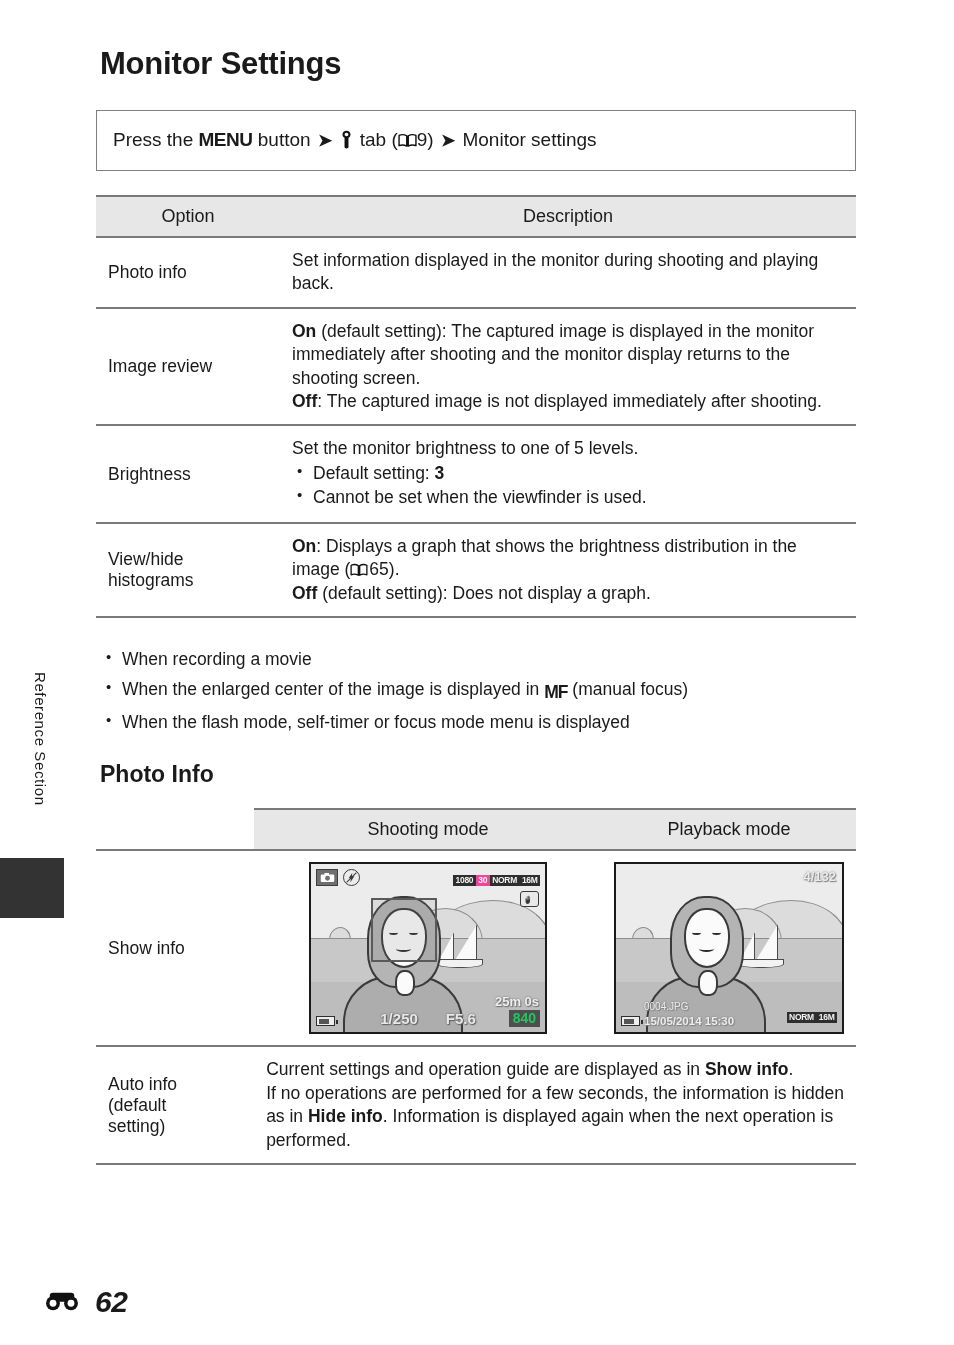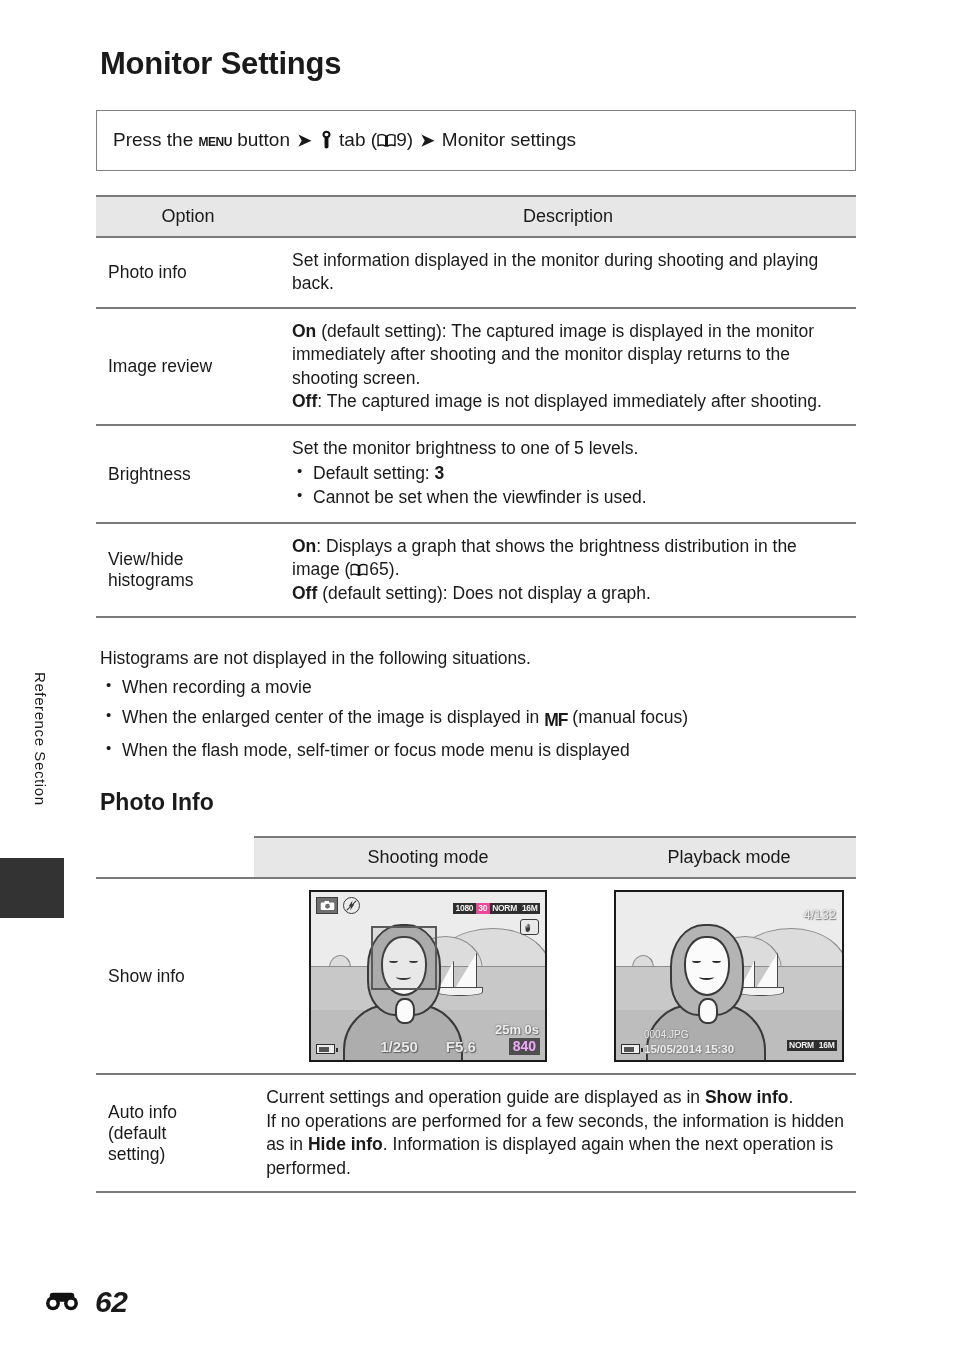--- a/index.html
+++ b/index.html
@@ -54,21 +54,21 @@
     border: 1px solid #808080;
     padding: 17px 16px 18px 16px;
     font-size: 19px;
     line-height: 1.25;
     white-space: nowrap;
   }
   .menu-word {
     font-weight: bold;
     font-family: "Liberation Sans Narrow", "Liberation Sans", sans-serif;
     letter-spacing: -0.5px;
-    font-size: 12px;
+    font-size: 19px;
   }
   .arrow-g { font-weight: bold; font-size: 17px; padding: 0 2px; }
 
   
   .ico-wrench { display:inline-block; width:15px; height:19px; vertical-align:-3px; }
   .ico-book   { display:inline-block; width:19px; height:15px; vertical-align:-2px; }
   .ico-mf     { display:inline-block; vertical-align:-3px; }
 
   
   table.doc {
@@ -212,25 +212,25 @@
     position:absolute; bottom:5px; left:0; width:100%; text-align:center;
     font-size:15px; color:#e8e8e8; font-weight:bold; letter-spacing:0px;
     text-shadow: 0 0 2px #555, 1px 1px 1px #666;
   }
   .shutter-line span { margin: 0 14px; }
   .remain {
     position:absolute; right:6px; bottom:23px; font-size:13px; font-weight:bold;
     color:#efefef; text-shadow: 0 0 2px #666, 1px 1px 1px #777;
   }
   .shots {
-    position:absolute; right:5px; bottom:5px; background:#4e4e4e; color:#f0abfc;
+    position:absolute; right:5px; bottom:5px; background:#4e4e4e; color:#22c55e;
     font-size:14px; font-weight:bold; padding:0 4px; line-height:1.25;
   }
   .frameno {
-    position:absolute; right:6px; top:15px; font-size:13px; font-weight:normal;
+    position:absolute; right:6px; top:5px; font-size:13px; font-weight:bold;
     color:#ededed; text-shadow: 0 0 2px #777, 1px 1px 1px #888;
   }
   .fname {
     position:absolute; left:28px; bottom:20px; font-size:10px; font-weight:normal;
     color:#ededed; text-shadow: 0 0 2px #777, 1px 1px 1px #888;
   }
   .fdate {
     position:absolute; left:28px; bottom:5px; font-size:11.5px; font-weight:bold;
     color:#ededed; text-shadow: 0 0 2px #777, 1px 1px 1px #888;
   }
@@ -314,21 +314,20 @@
                   <path d="M1 2.6c2.6-1.2 5.5-1.2 8.2.4v11C6.6 12.5 3.6 12.4 1 13.5V2.6zm18 0c-2.6-1.2-5.5-1.2-8.2.4v11c2.6-1.5 5.6-1.6 8.2-.5V2.6z" fill="none" stroke="#111" stroke-width="1.5" stroke-linejoin="round"></path>
                   <path d="M10 3.3v10.6" stroke="#111" stroke-width="1.3"></path>
                 </svg></span><span>65).</span></p>
           <p><b>Off</b><span> (default setting): Does not display a graph.</span></p>
         </td>
       </tr>
     </tbody>
   </table>
 
   <div class="note-wrap">
-    <div class="note-lead">Histograms are not displayed in the following situations.</div>
     <ul class="note-list">
       <li>When recording a movie</li>
       <li><span>When the enlarged center of the image is displayed in </span><b class="ico-mf" style="font-family:'Liberation Sans Narrow','Liberation Sans',sans-serif;letter-spacing:-1px;">MF</b><span> (manual focus)</span></li>
       <li>When the flash mode, self-timer or focus mode menu is displayed</li>
     </ul>
   </div>
 
   <h2 class="sub-title">Photo Info</h2>
 
   <table class="doc doc2">

